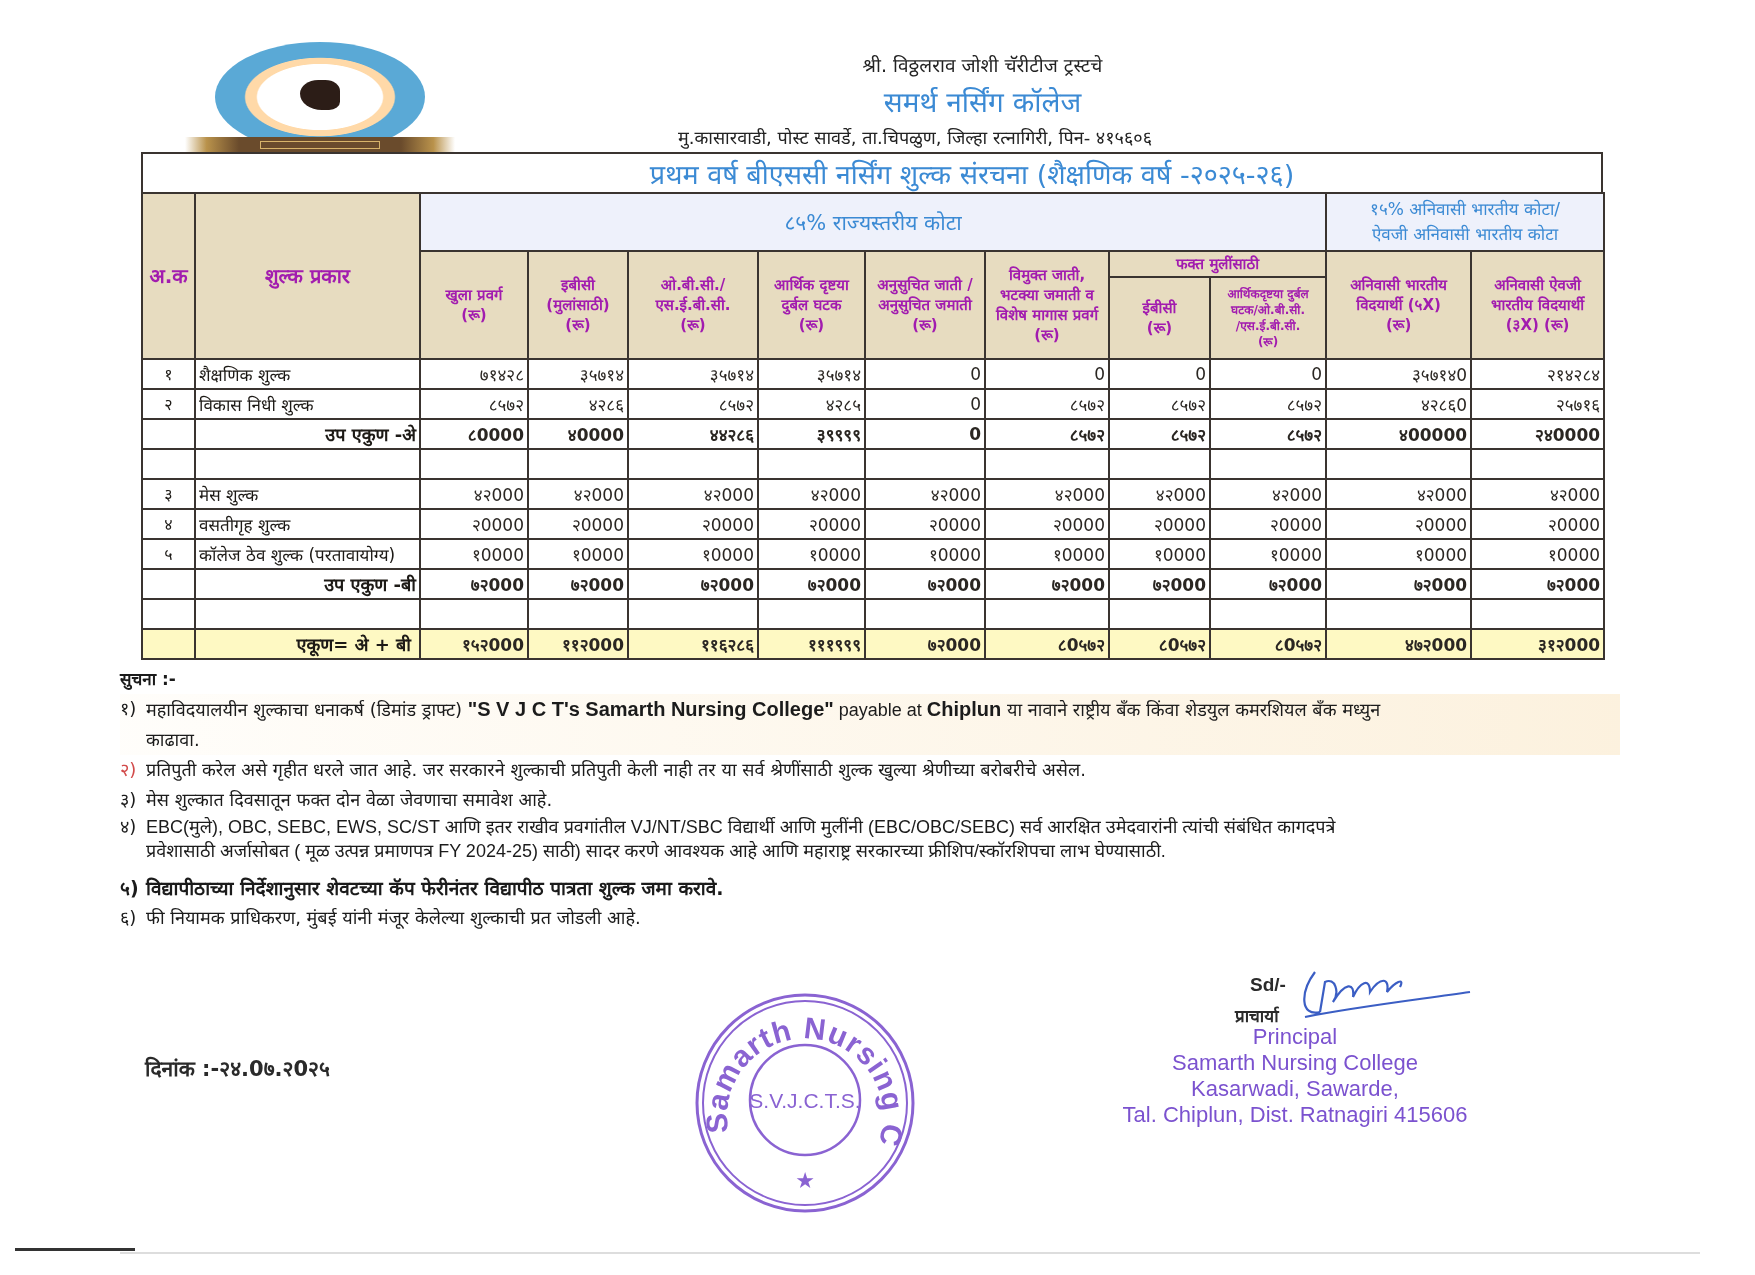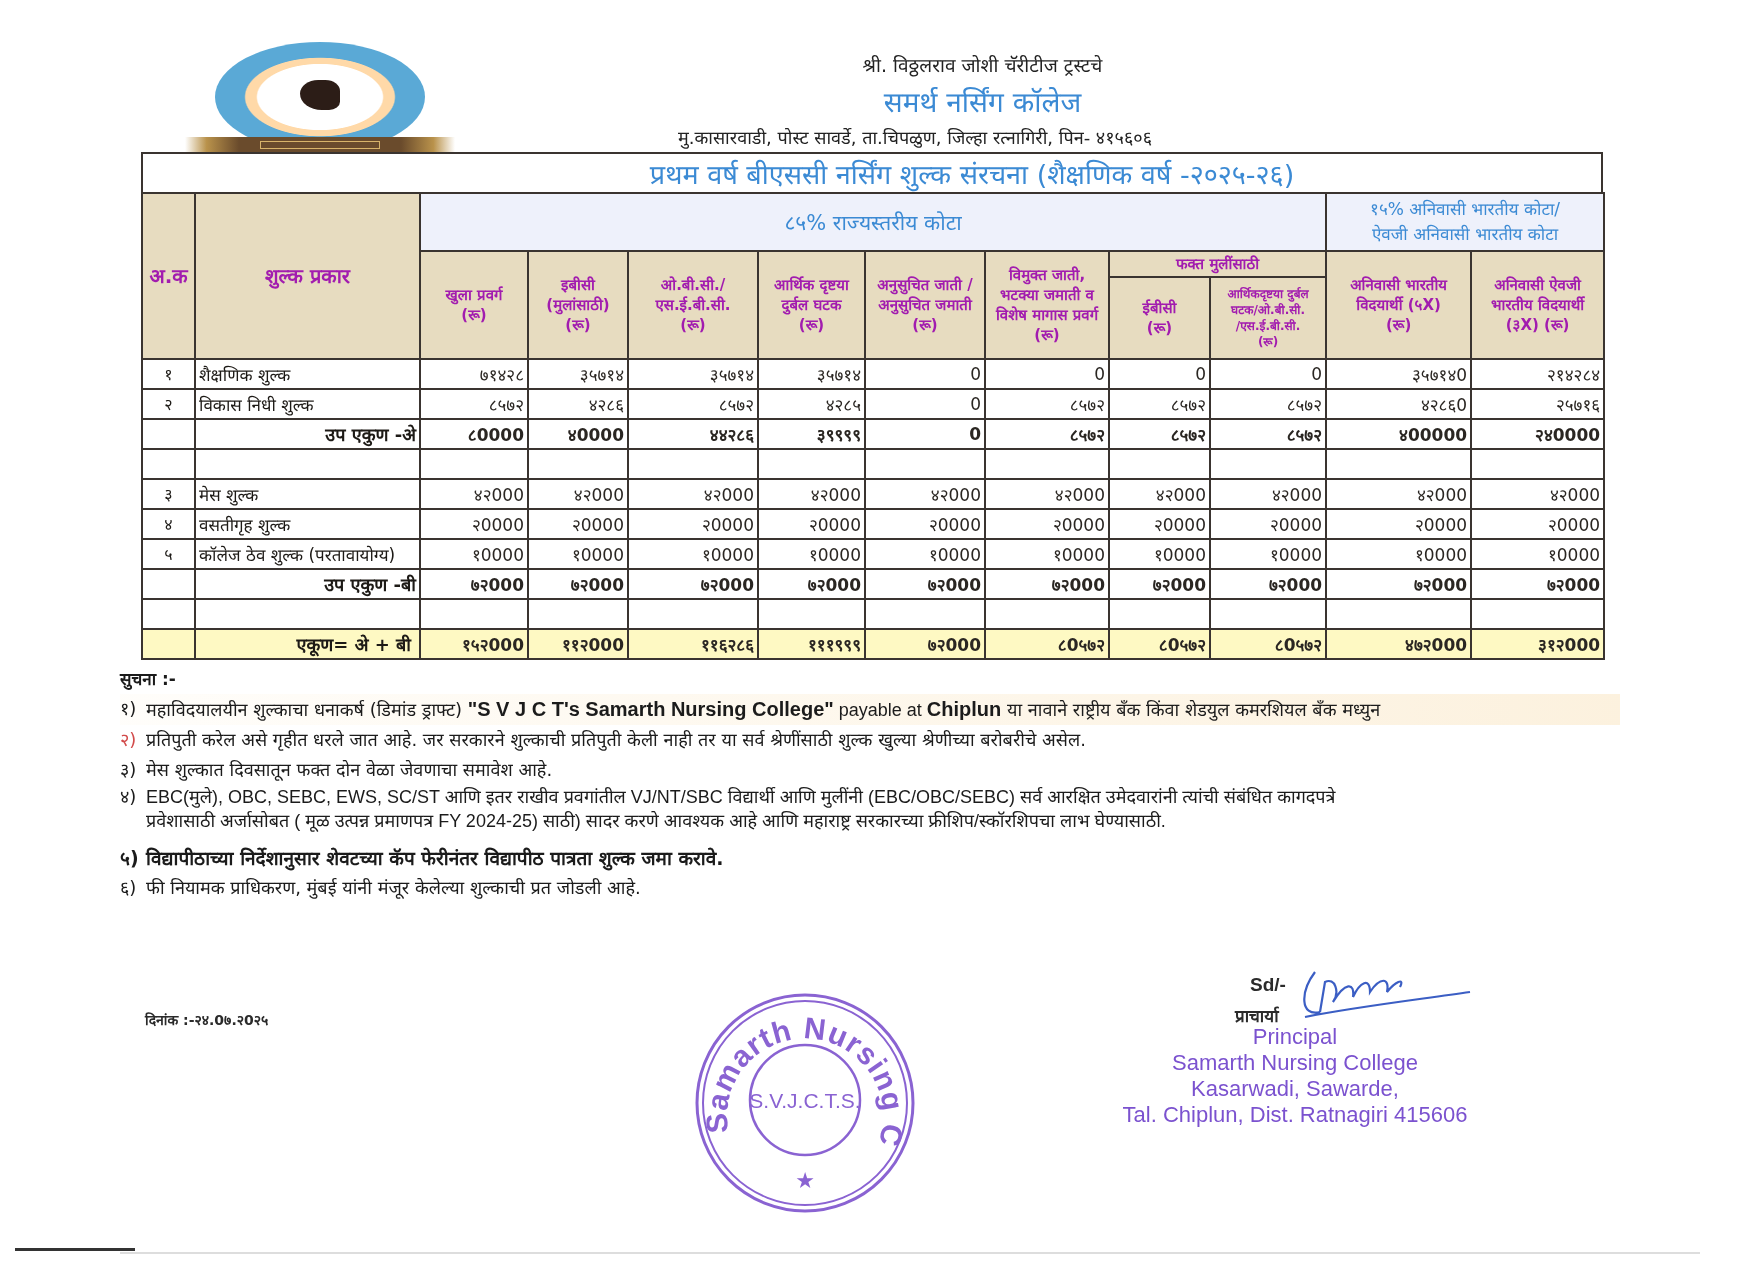--- a/index.html
+++ b/index.html
@@ -45,21 +45,21 @@
   .notes { position: absolute; left: 120px; top: 667px; width: 1500px; font-size: 18px; color: #1b1b1b; }
   .notes .head { font-weight: bold; font-size: 17px; margin-bottom: 4px; }
   .note { position: relative; padding-left: 26px; line-height: 30px; }
   .note .idx { position: absolute; left: 0; top: 0; }
   .note .idx.red { color: #d24b4b; }
   .note b.en { font-family: "Liberation Sans", sans-serif; font-weight: bold; font-size: 20px; }
   .note .en { font-family: "Liberation Sans", sans-serif; }
   .note.bold { font-weight: bold; font-size: 19px; }
   .n1 { background: linear-gradient(90deg, rgba(255,240,210,0.1), rgba(250,232,200,0.6)); }
 
-  .date { position: absolute; left: 145px; top: 1010px; font-size: 14px; font-weight: bold; color: #2a2a2a; }
+  .date { position: absolute; left: 145px; top: 1054px; font-size: 21px; font-weight: bold; color: #2a2a2a; }
 
   .stamp { position: absolute; left: 690px; top: 988px; width: 230px; height: 230px; }
   .stamp svg { width: 230px; height: 230px; }
 
   .sign { position: absolute; left: 1110px; top: 962px; width: 370px; text-align: center; color: #7b52cf; font-family: "Liberation Sans", sans-serif; }
   .sign .sd { position: absolute; left: 140px; top: 12px; font-size: 19px; font-weight: bold; color: #2b2b2b; }
   .sign .prach { position: absolute; left: 125px; top: 42px; font-size: 17px; font-weight: bold; color: #2b2b2b; font-family: "DejaVu Sans", sans-serif; }
   .sign .scribble { position: absolute; left: 185px; top: 0; width: 180px; height: 60px; }
   .sign .l1 { position: absolute; left: 0; width: 370px; top: 62px; font-size: 22px; }
   .sign .l2 { position: absolute; left: 0; width: 370px; top: 88px; font-size: 22px; }
@@ -320,20 +320,21 @@
   </tbody>
     </table>
 </div>
 
 <div class="notes">
   <div class="head">सुचना :-</div>
 
   <div class="note n1">
     <span class="idx">१)</span>
     <span>महाविदयालयीन शुल्काचा धनाकर्ष (डिमांड ड्राफ्ट) </span><b class="en">"S V J C T's Samarth Nursing College"</b><span class="en"> payable at </span><b class="en">Chiplun</b><span> या नावाने राष्ट्रीय बॅंक किंवा शेडयुल कमरशियल बॅंक मध्युन</span>
+    <div>काढावा.</div>
   </div>
 
   <div class="note">
     <span class="idx red">२)</span>
     <div>प्रतिपुती करेल असे गृहीत धरले जात आहे. जर सरकारने शुल्काची  प्रतिपुती केली नाही तर या सर्व श्रेणींसाठी शुल्क खुल्या श्रेणीच्या बरोबरीचे असेल.</div>
   </div>
 
   <div class="note">
     <span class="idx">३)</span>
     <div>मेस शुल्कात दिवसातून फक्त दोन वेळा जेवणाचा समावेश आहे.</div>

